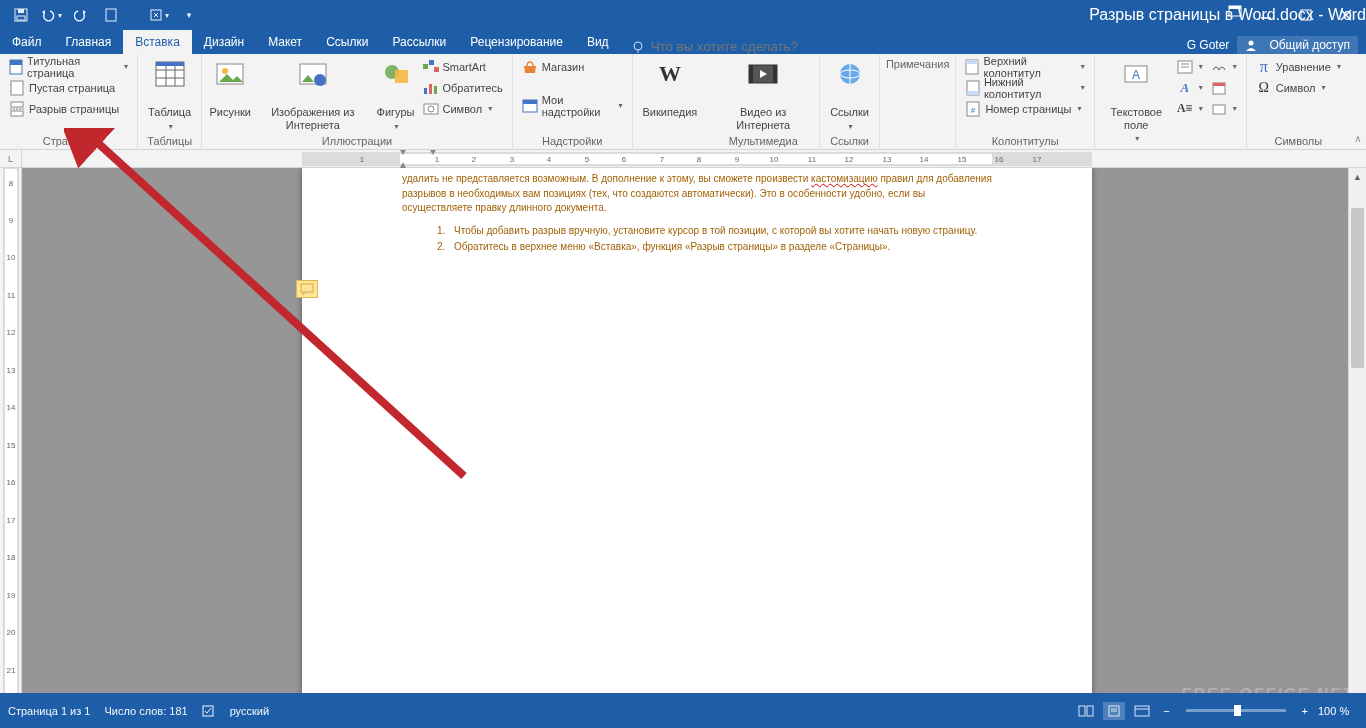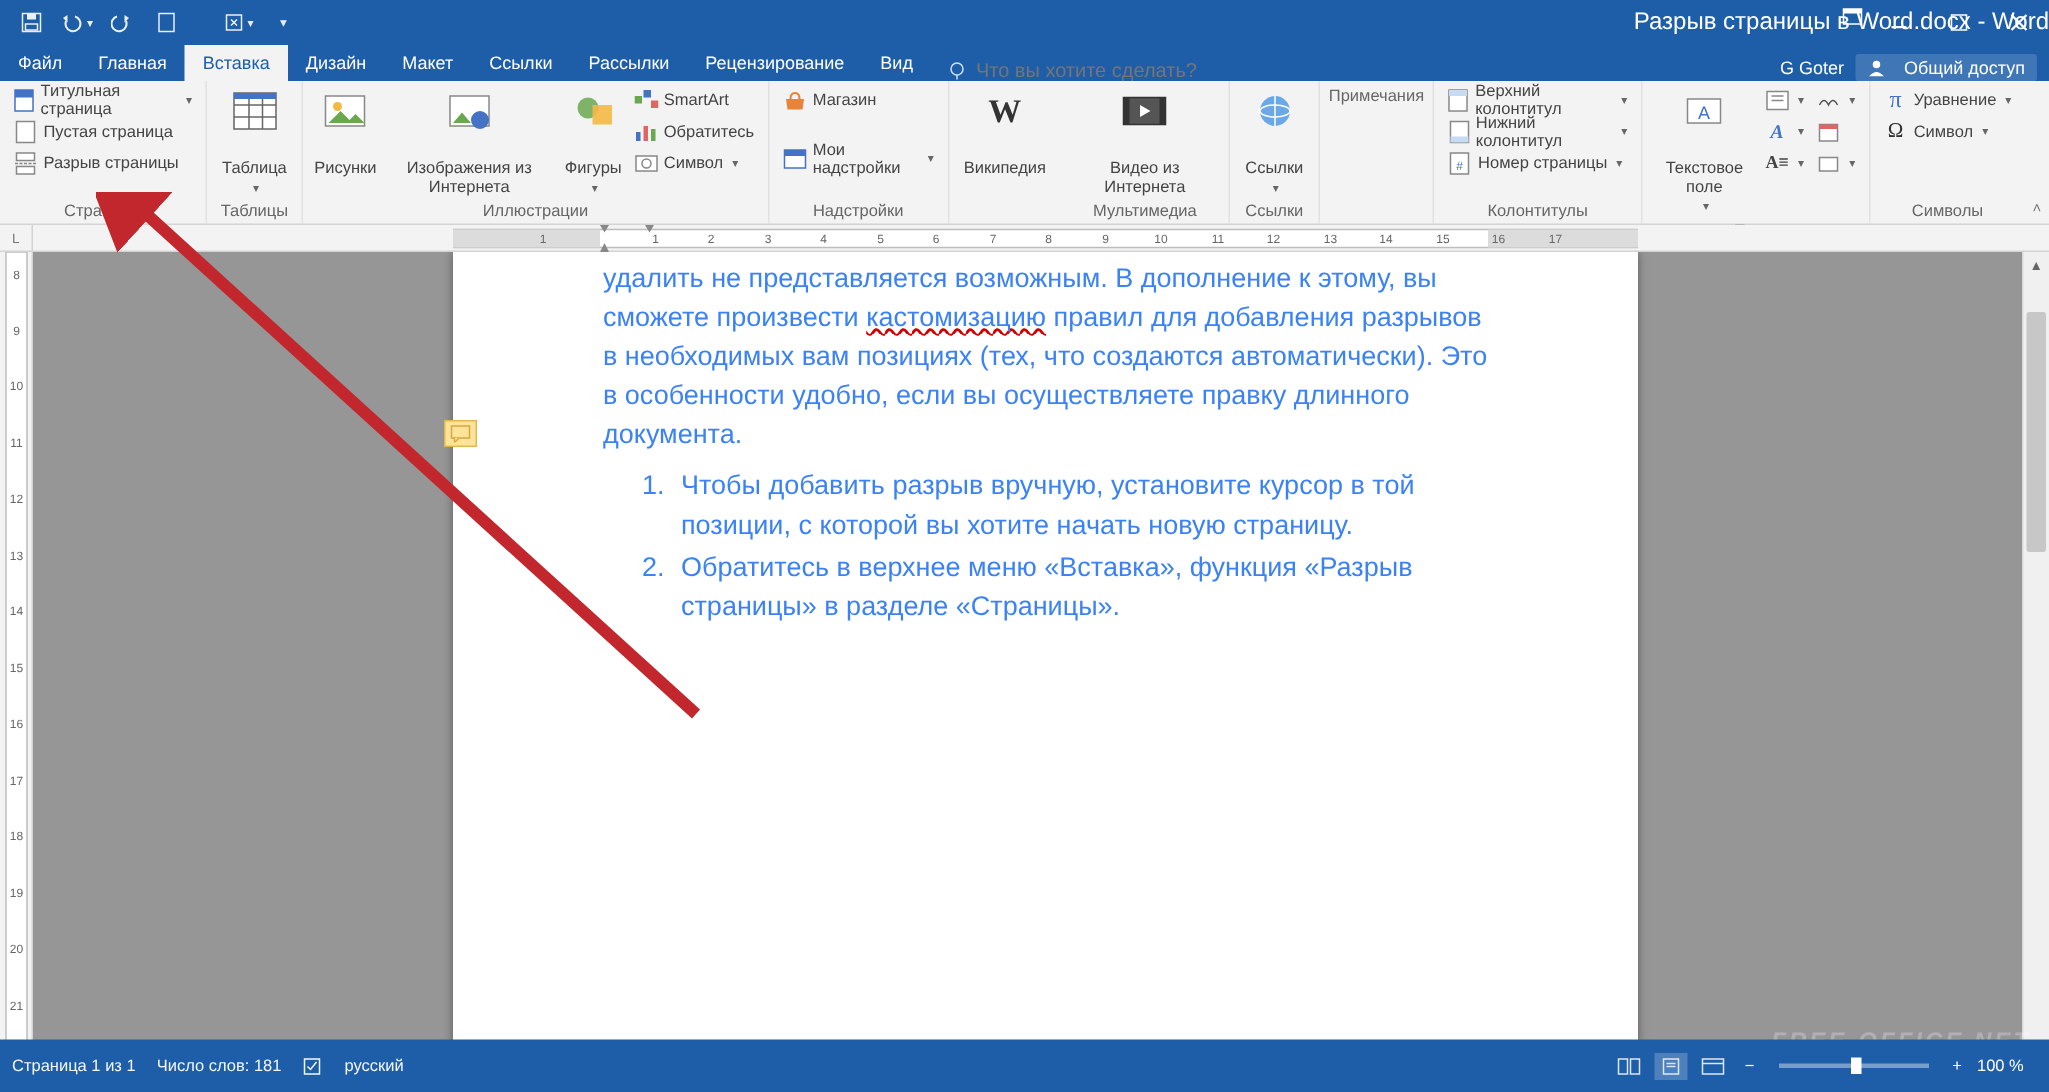--- a/index.html
+++ b/index.html
@@ -43,21 +43,21 @@
   
   .ruler-h{ height:18px; background:#f3f3f3; border-bottom:1px solid #d4d4d4; position:relative; margin-left:22px;}
   .ruler-h .scale{ position:absolute; left:280px; top:0; height:18px; display:flex; align-items:center;}
   .ruler-v{ width:22px; background:#f3f3f3; border-right:1px solid #d4d4d4; position:absolute; left:0; top:168px; bottom:20px;}
   .ruler-corner{ position:absolute; left:0; top:150px; width:22px; height:18px; background:#f3f3f3; border-right:1px solid #d4d4d4; border-bottom:1px solid #d4d4d4; font-size:9px; display:flex; align-items:center; justify-content:center; color:#777;}
 
   
   .docwrap{ position:absolute; left:22px; right:18px; top:168px; bottom:20px; background:#888; overflow:hidden;}
   .docwrap-inner{ position:absolute; inset:0; background:#969696; }
   .page{ position:absolute; left:280px; top:0; width:790px; background:#fff; box-shadow:0 0 6px rgba(0,0,0,.4); min-height:700px;}
-  .page-content{ padding:0px 100px 40px 100px; font-size:18px; line-height:1.45; color:#3b82f6; font-family:"Calibri","Segoe UI",sans-serif;}
+  .page-content{ padding:0px 100px 40px 100px; font-size:10px; line-height:1.45; color:#a16207; font-family:"Calibri","Segoe UI",sans-serif;}
   .comment-ind{ position:absolute; left:-6px; width:22px; height:18px; background:#ffe399; border:1px solid #e0b84e; display:flex; align-items:center; justify-content:center;}
   ol{ margin-left:46px; margin-top:8px;}
   ol li{ margin-bottom:2px; padding-left:6px;}
   .err{ text-decoration: underline wavy #d40000; text-decoration-skip-ink:none;}
 
   
   .arrow{ position:absolute; left:64px; top:128px; pointer-events:none; z-index:50;}
 
   
   .vscroll{ position:absolute; right:0; top:168px; bottom:20px; width:18px; background:#f0f0f0; border-left:1px solid #d9d9d9;}

